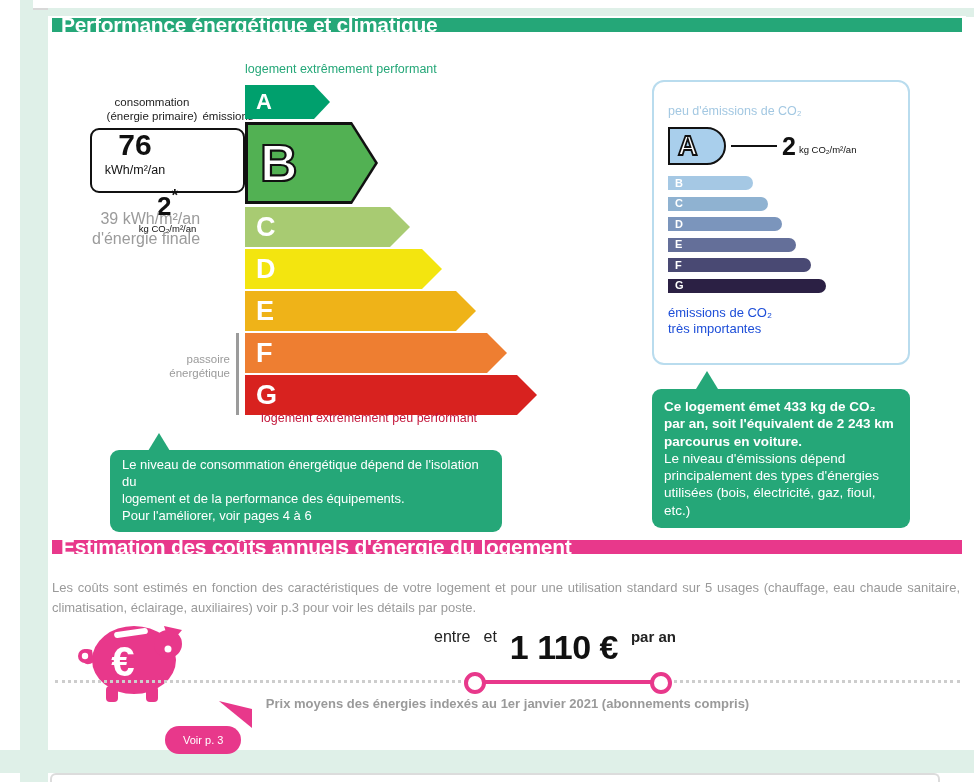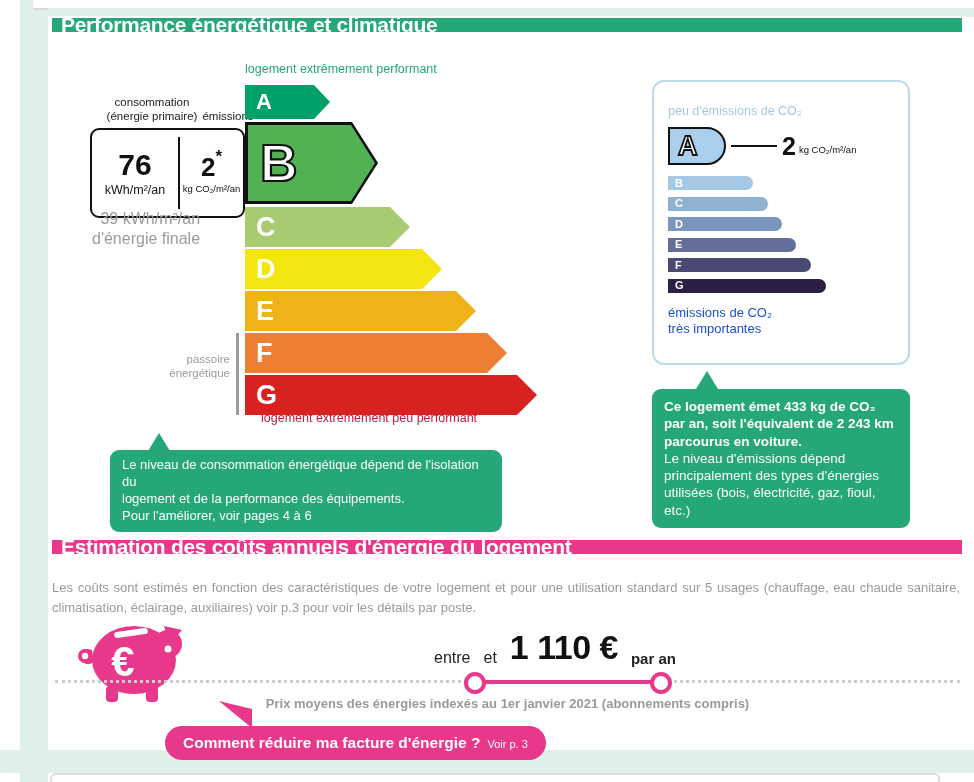--- a/index.html
+++ b/index.html
@@ -30,22 +30,22 @@
 
   
   .perf-top{left:245px;top:62px;font-size:12.5px;color:var(--green,#25a778);}
   .perf-bottom{left:245px;top:411px;font-size:12.5px;color:#c3173b;padding-left:16px;}
 
   .small-label{font-size:11.5px;color:#222;line-height:1.18;text-align:center;}
   .cons-label{left:82px;top:96px;width:140px;}
   .emis-label{left:196px;top:110px;width:64px;}
 
   
-  .value-box{left:90px;top:128px;width:155px;height:90px;background:#fff;
-    border:2.5px solid #111;border-radius:9px;display:flex;align-items:stretch;box-sizing:border-box;}
+  .value-box{left:90px;top:128px;width:155px;height:65px;background:#fff;
+    border:2.5px solid #111;border-radius:9px;display:flex;align-items:stretch;box-sizing:border-box;flex-direction:column;}
   .vcell{display:flex;flex-direction:column;align-items:center;justify-content:center;}
   .vcell.left{width:86px;}
   .vcell.right{flex:1;}
   .vdiv{width:2px;background:#111;margin:7px 0;}
   .vnum{font-size:30px;font-weight:bold;color:#111;line-height:1;}
   .vnum2{font-size:26px;font-weight:bold;color:#111;line-height:1;}
   .star{font-size:17px;vertical-align:super;position:relative;top:-4px;}
   .vunit{font-size:12.5px;color:#111;margin-top:3px;}
   .vunit2{font-size:9.5px;color:#111;margin-top:4px;}
   .final-energy{left:92px;top:209px;font-size:16px;color:#9b9b9b;line-height:1.25;text-align:right;}
@@ -99,21 +99,21 @@
   .ges-unit{font-size:9.5px;color:#111;margin-left:3px;position:relative;top:3px;}
   .ges-bars{margin-top:9px;}
   .ges-bar{height:14px;border-radius:0 7px 7px 0;display:flex;align-items:center;
     padding-left:7px;margin-bottom:6.5px;box-sizing:border-box;}
   .ges-bar .letter{color:#fff;font-weight:bold;font-size:11px;line-height:1;}
   .ges-high{font-size:13px;color:#1d4ed8;line-height:1.3;margin-top:12px;}
 
   
   .cost-desc{left:52px;top:578px;width:908px;font-size:13px;color:#9a9a9a;
     text-align:justify;line-height:1.5;}
-  .cost-row{left:320px;top:628px;width:470px;display:flex;align-items:flex-end;justify-content:center;gap:13px;white-space:nowrap;}
+  .cost-row{left:320px;top:628px;width:470px;display:flex;align-items:flex-start;justify-content:center;gap:13px;white-space:nowrap;}
   .cost-word{font-size:16px;color:#222;}
   .cost-amount{font-size:34px;font-weight:bold;color:#111;letter-spacing:-0.5px;}
   .cost-per{font-size:15px;font-weight:bold;color:#222;}
   .dotted-line{left:55px;top:680px;width:905px;border-top:3px dotted #cdcdcd;}
   .range-line{left:474px;top:680px;width:185px;height:4px;background:var(--pink,#e8388b);border-radius:2px;}
   .range-dot{width:14px;height:14px;background:#fff;border:4px solid var(--pink,#e8388b);border-radius:50%;}
   .dot-left{left:464px;top:672px;}
   .dot-right{left:650px;top:672px;}
   .price-note{left:55px;top:696px;width:905px;text-align:center;font-size:13px;font-weight:bold;color:#9a9a9a;}
 
@@ -280,15 +280,14 @@
 
 <div class="abs dotted-line"></div>
 <div class="abs range-line"></div>
 <div class="abs range-dot dot-left"></div>
 <div class="abs range-dot dot-right"></div>
 
 <div class="abs price-note">Prix moyens des énergies indexés au  1er janvier 2021 (abonnements compris)</div>
 
 <div class="abs pink-tri"></div>
 <div class="abs pink-bubble">
-  <span class="q">Comment réduire ma facture d'énergie ?</span>
   <span class="ref">Voir p. 3</span>
 </div>
 
 </body></html>

